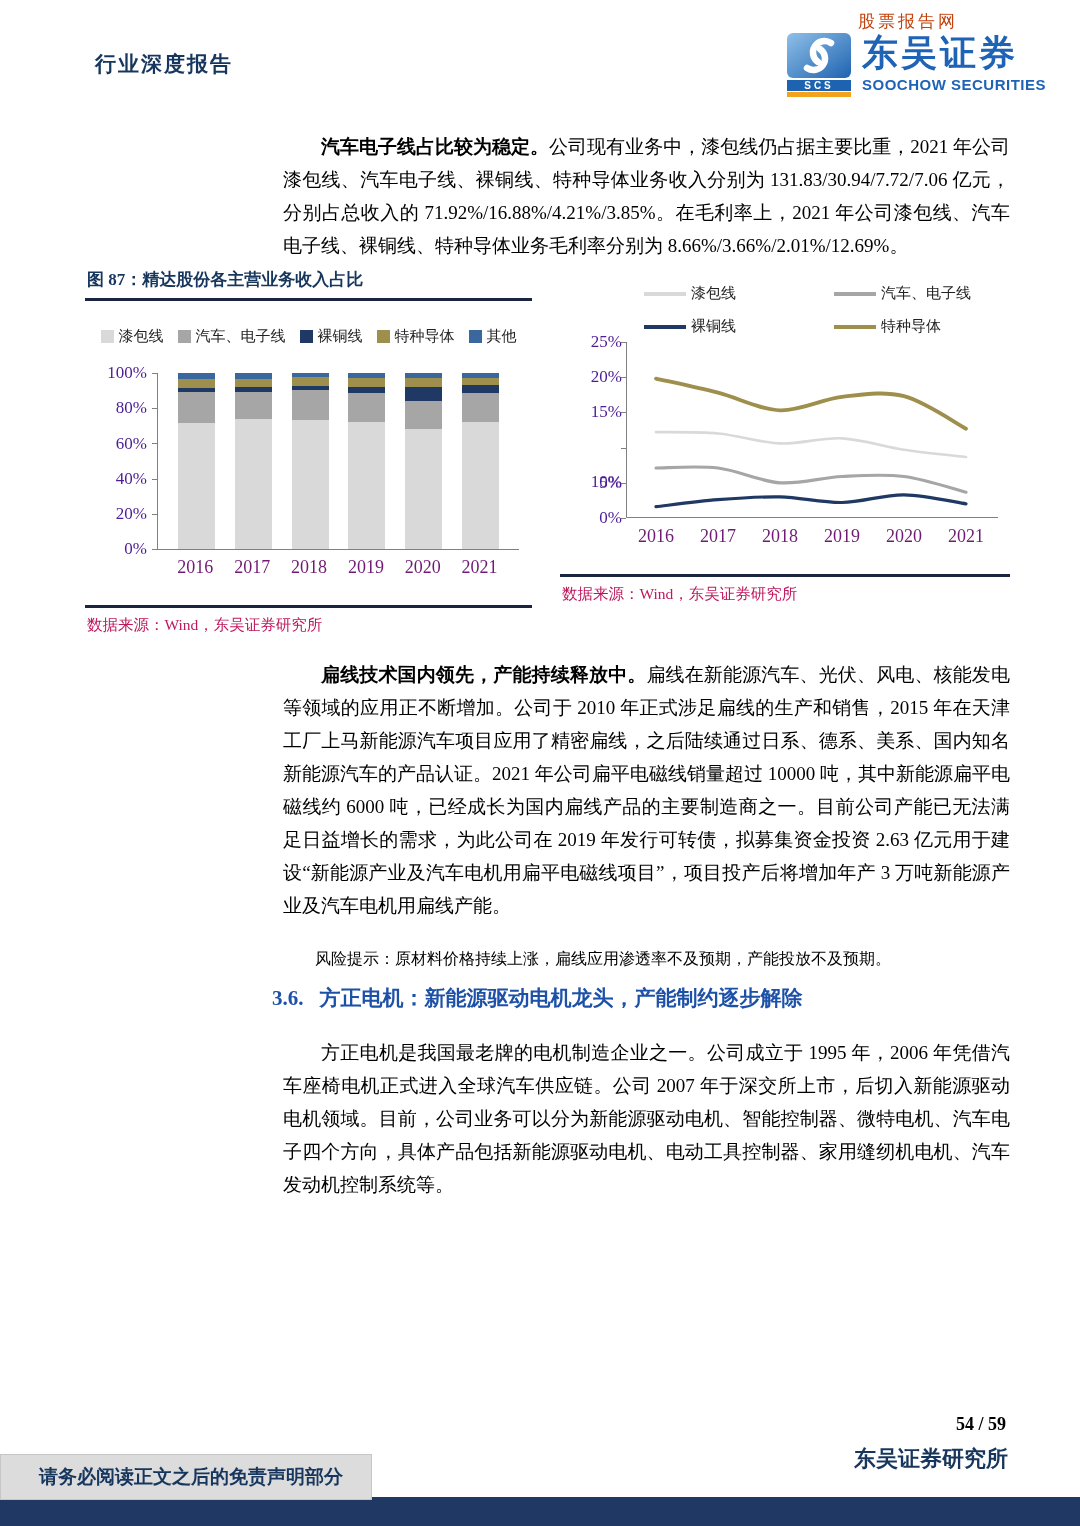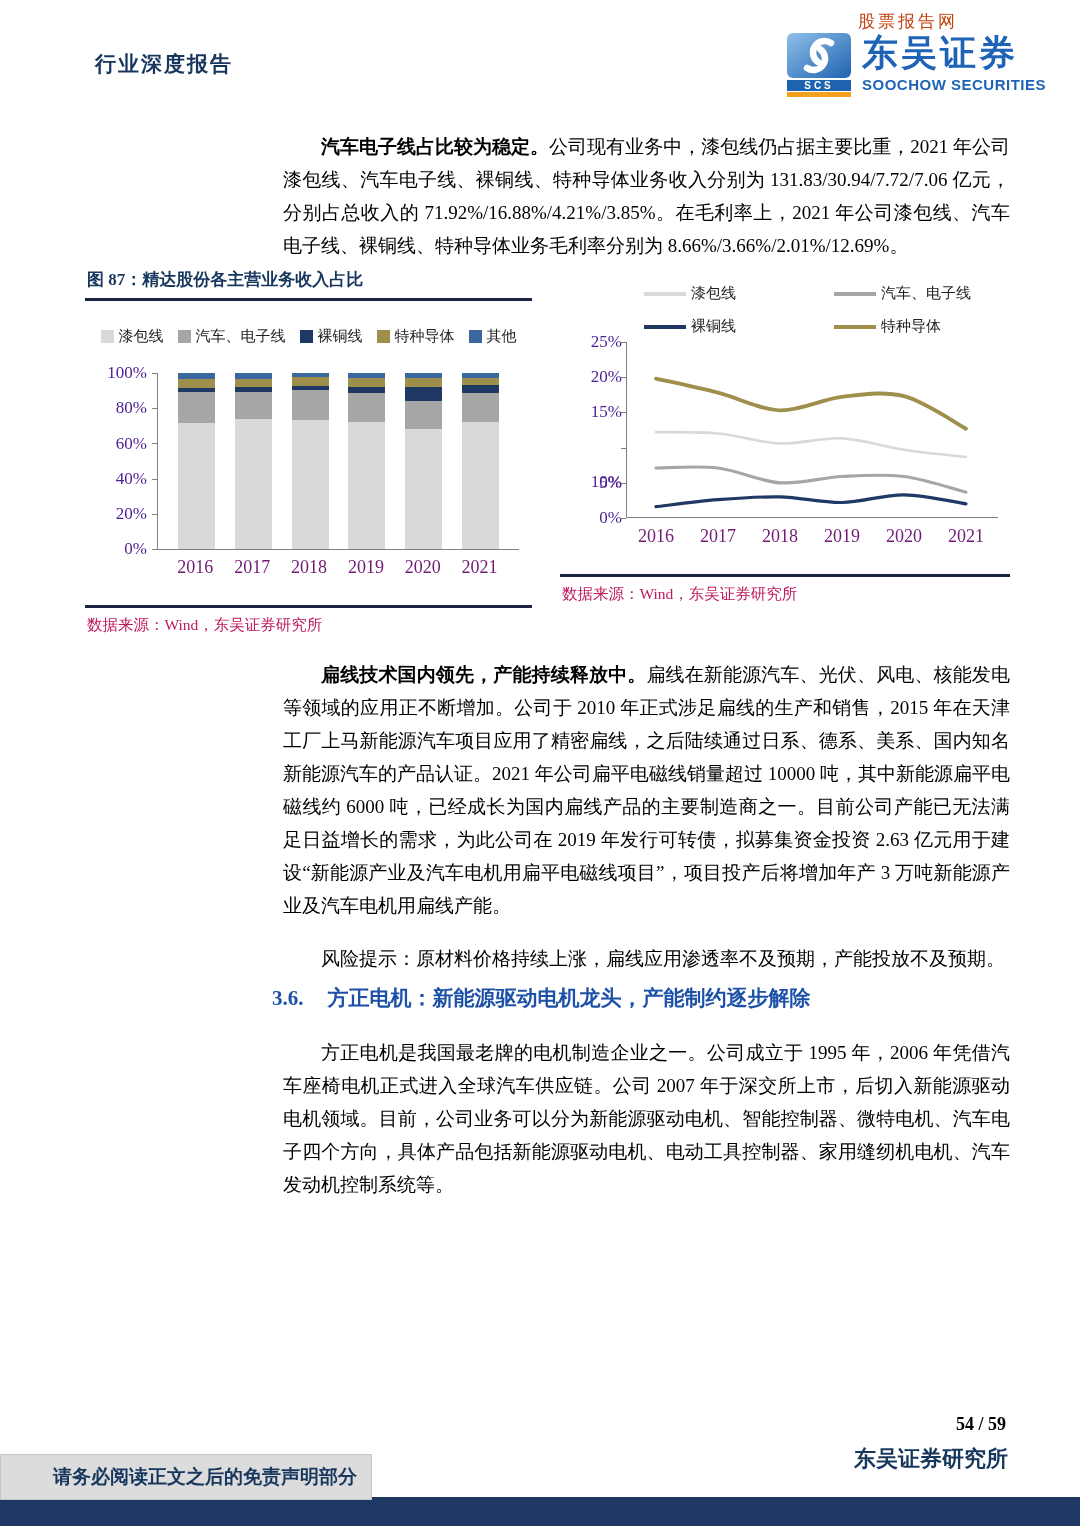--- a/index.html
+++ b/index.html
@@ -15,24 +15,24 @@
   .brand-text{display:flex;flex-direction:column;}
   .brand-cn{font-family:"Liberation Sans","DejaVu Sans",sans-serif;font-size:36px;font-weight:bold;
             color:#1E63B5;letter-spacing:3px;line-height:40px;}
   .brand-en{font-family:"Liberation Sans","DejaVu Sans",sans-serif;font-size:15px;font-weight:bold;
             color:#1E63B5;letter-spacing:0.5px;margin-top:3px;}
 
   .para{position:absolute;left:283px;width:727px;margin:0;font-size:19px;line-height:33px;
         text-align:justify;text-indent:2em;}
   .lead{font-weight:bold;}
   #para1{top:130px;} #para2{top:658px;} #para3{top:1036px;}
-  .risk{position:absolute;left:283px;top:942px;width:727px;margin:0;font-size:19px;line-height:33px;text-indent:2em;}
+  .risk{position:absolute;left:283px;top:942px;width:727px;margin:0;font-size:16px;line-height:33px;text-indent:2em;}
 
   .section-h{position:absolute;left:272px;top:984px;font-size:21px;font-weight:bold;color:#1D51A8;}
-  .section-h .sec-no{margin-right:24px;}
+  .section-h .sec-no{margin-right:16px;}
 
   .figure{position:absolute;top:270px;}
   #fig87{left:85px;width:447px;}
   #fig88{left:560px;width:450px;}
   .fig-caption{font-weight:bold;color:#17365D;font-size:17px;line-height:20px;
                padding:0 0 8px 2px;border-bottom:3px solid #1b2540;}
   .fig-body{position:relative;height:304px;}
   .fig-source{border-top:3px solid #1b2540;padding:7px 0 0 2px;font-size:15.5px;color:#be185d;}
 
   
@@ -56,21 +56,21 @@
   
   .line-legend{position:absolute;top:14px;left:84px;display:grid;grid-template-columns:190px auto;row-gap:14px;}
   .xlb-abs{position:absolute;width:60px;text-align:center;}
 
   
   .page-num{position:absolute;right:74px;top:1414px;font-size:18px;font-weight:bold;color:#000;}
   .institute{position:absolute;right:72px;top:1444px;font-size:22px;font-weight:bold;color:#17365D;}
   .footer-bar{position:absolute;left:0;top:1497px;width:100%;height:29px;background:#1F3864;z-index:1;}
   .disclaimer{position:absolute;left:0;top:1454px;width:372px;height:46px;background:#dcdcdc;
               border:1px solid #c6c6c6;box-sizing:border-box;z-index:2;line-height:44px;
-              padding-left:38px;font-size:19px;font-weight:bold;color:#17365D;text-align:center;}
+              padding-left:38px;font-size:19px;font-weight:bold;color:#17365D;}
 </style>
 </head>
 <body>
 
 <div class="page">
 
   <div class="watermark">股票报告网</div>
 
   <div class="header-type">行业深度报告</div>
 

